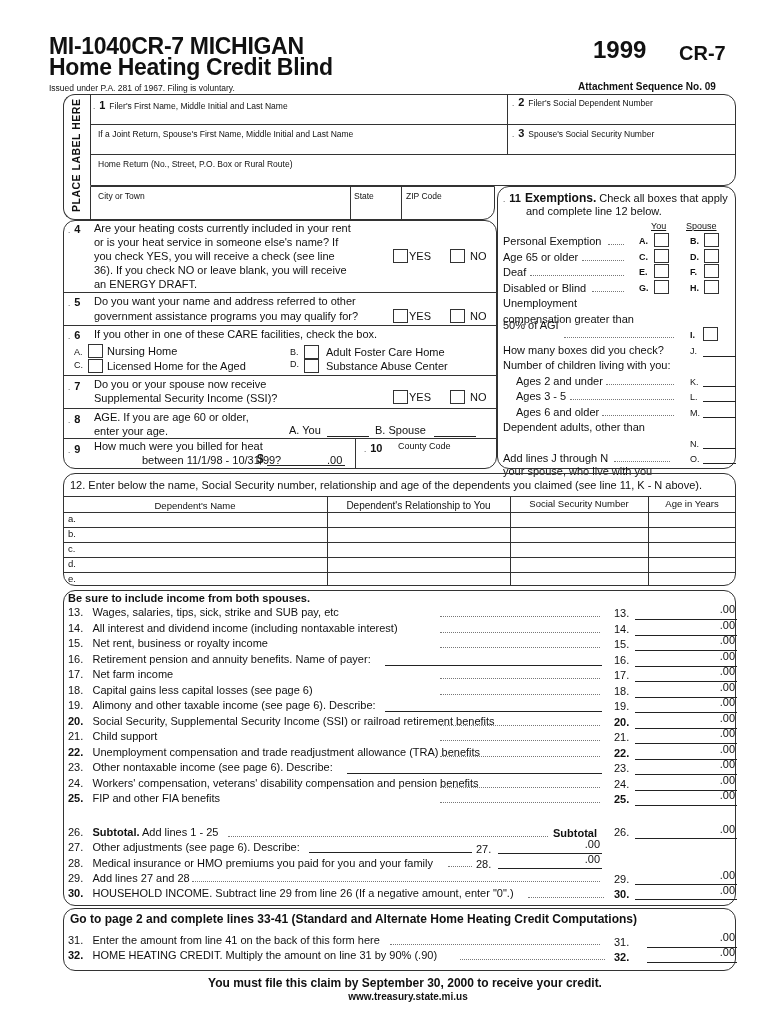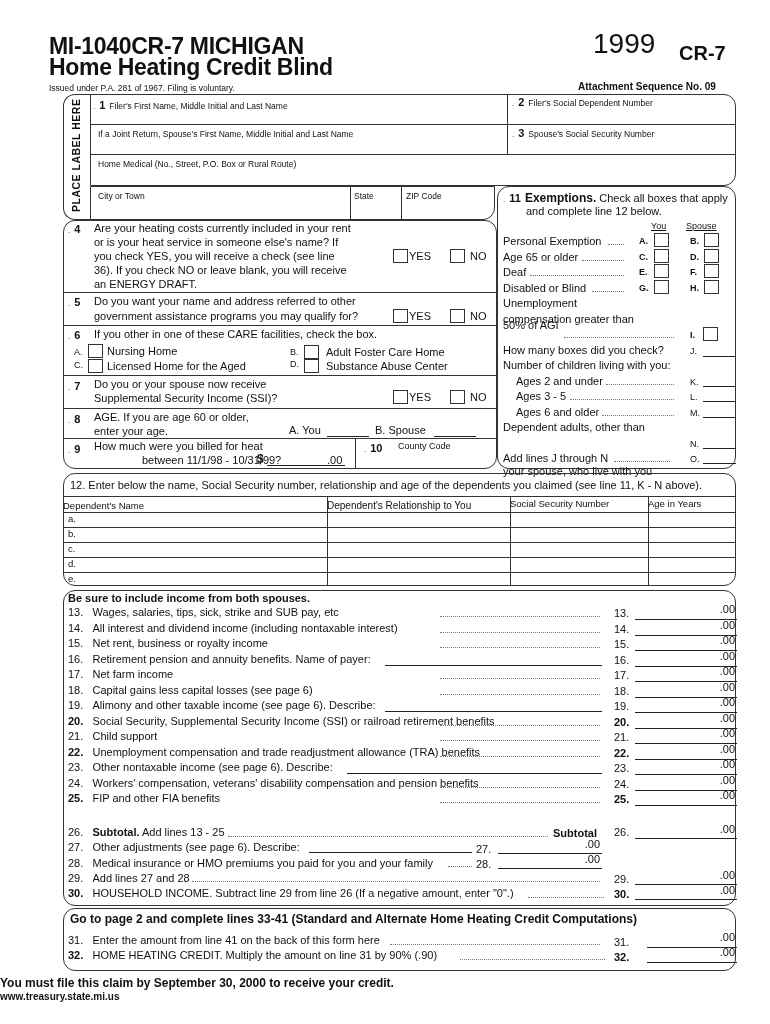--- a/index.html
+++ b/index.html
@@ -1,21 +1,21 @@
 <!DOCTYPE html>
 <html><head>
 <meta charset="utf-8">
 <style>
   * { box-sizing: border-box; margin: 0; padding: 0; }
   html, body { width: 770px; height: 1024px; background: #fff; overflow: hidden; }
   body { font-family: "Liberation Sans", sans-serif; color: #111; position: relative; font-size: 11px; }
   .title1, .title2 { position: absolute; left: 49px; font-weight: bold; font-size: 23px; letter-spacing: -0.3px; line-height: 24px; }
   .title1 { top: 34px; }
   .title2 { top: 55px; }
-  .year { position: absolute; left: 593px; top: 28px; font-weight: normal; font-size: 28px; }
+  .year { position: absolute; left: 593px; top: 36px; font-weight: bold; font-size: 24px; }
   .crcode { position: absolute; left: 679px; top: 42px; font-weight: bold; font-size: 20px; }
   .issued { position: absolute; left: 49px; top: 83px; font-size: 8.5px; }
   .attach { position: absolute; left: 578px; top: 81px; font-weight: bold; font-size: 10px; }
 
   .box { position: absolute; border: 1px solid #333; }
   .rtl { border-top-left-radius: 12px; }
   .rtr { border-top-right-radius: 12px; }
   .rbl { border-bottom-left-radius: 12px; }
   .rbr { border-bottom-right-radius: 12px; }
   .hl { position: absolute; height: 1px; background: #333; }
@@ -25,21 +25,21 @@
   .lnum { font-weight: bold; font-size: 11px; margin-right: 4px; }
   .dot { font-size: 8px; margin-right: 4px; }
   .txt { position: absolute; font-size: 11px; line-height: 14px; white-space: nowrap; }
   .cb { position: absolute; width: 15px; height: 14px; border: 1px solid #333; background: #fff; }
   .vert { position: absolute; left: 60px; top: 190px; transform: rotate(-90deg); transform-origin: left top; font-weight: bold; font-size: 10.5px; letter-spacing: 0.5px; white-space: nowrap; }
   .ul { position: absolute; height: 1px; background: #222; }
   .dots { position: absolute; border-bottom: 1px dotted #777; height: 1px; }
   .amt { position: absolute; font-size: 11px; text-align: right; }
   .bold { font-weight: bold; }
   .small { font-size: 9px; }
-  .center { text-align: left; }
+  .center { text-align: center; }
   .uline { text-decoration: underline; }
 </style>
 </head>
 <body>
 
 <div class="title1">MI-1040CR-7 MICHIGAN</div>
 <div class="title2">Home Heating Credit Blind</div>
 <div class="issued">Issued under P.A. 281 of 1967. Filing is voluntary.</div>
 <div class="year">1999</div>
 <div class="crcode">CR-7</div>
@@ -50,21 +50,21 @@
 <div class="box rtr rbr" style="left:90px;top:94px;width:646px;height:92px;"></div>
 <div class="hl" style="left:90px;top:124px;width:646px;"></div>
 <div class="hl" style="left:90px;top:154px;width:646px;"></div>
 <div class="vl" style="left:507px;top:94px;height:60px;"></div>
 <div class="box" style="left:90px;top:186px;width:405px;height:34px;border-top:1px solid #333;border-bottom-right-radius:12px;"></div>
 <div class="vl" style="left:350px;top:186px;height:34px;"></div>
 <div class="vl" style="left:401px;top:186px;height:34px;"></div>
 
 <div class="lbl" style="left:93px;top:99px;"><span class="dot">.</span><span class="lnum">1</span><span>Filer's First Name, Middle Initial and Last Name</span></div>
 <div class="lbl" style="left:98px;top:129px;">If a Joint Return, Spouse's First Name, Middle Initial and Last Name</div>
-<div class="lbl" style="left:98px;top:159px;">Home Medical (No., Street, P.O. Box or Rural Route)</div>
+<div class="lbl" style="left:98px;top:159px;">Home Return (No., Street, P.O. Box or Rural Route)</div>
 <div class="lbl" style="left:98px;top:191px;">City or Town</div>
 <div class="lbl" style="left:354px;top:191px;">State</div>
 <div class="lbl" style="left:406px;top:191px;">ZIP Code</div>
 <div class="lbl" style="left:512px;top:96px;"><span class="dot">.</span><span class="lnum">2</span><span>Filer's Social Dependent Number</span></div>
 <div class="lbl" style="left:512px;top:127px;"><span class="dot">.</span><span class="lnum">3</span><span>Spouse's Social Security Number</span></div>
 
 <div class="box rtl rtr rbl rbr" style="left:63px;top:220px;width:434px;height:249px;"></div>
 <div class="hl" style="left:63px;top:292px;width:434px;"></div>
 <div class="hl" style="left:63px;top:325px;width:434px;"></div>
 <div class="hl" style="left:63px;top:375px;width:434px;"></div>
@@ -287,21 +287,21 @@
     <div class="txt" style="left: 614px; top: 776.5px;">24.</div>
     <div class="ul" style="left: 635px; top: 789.5px; width: 102px;"></div>
     <div class="amt" style="left: 680px; top: 773.5px; width: 55px;">.00</div>
     <div class="txt" style="left: 68px; top: 791px;"><span class="bold">25.</span>&nbsp;&nbsp;&nbsp;<span>FIP and other FIA benefits</span></div>
     <div class="dots" style="left: 440px; top: 802px; width: 160px;"></div>
     <div class="txt bold" style="left: 614px; top: 792px;">25.</div>
     <div class="ul" style="left: 635px; top: 805px; width: 102px;"></div>
     <div class="amt" style="left: 680px; top: 789px; width: 55px;">.00</div>
   </div>
 
-<div class="txt" style="left:68px;top:825px;"><span>26.</span>&nbsp;&nbsp;&nbsp;<span class="bold">Subtotal.</span> <span>Add lines 13 - 25</span></div>
+<div class="txt" style="left:68px;top:825px;"><span>26.</span>&nbsp;&nbsp;&nbsp;<span class="bold">Subtotal.</span> <span>Add lines 1 - 25</span></div>
 <div class="dots" style="left:228px;top:836px;width:320px;"></div>
 <div class="txt bold" style="left:553px;top:826px;">Subtotal</div>
 <div class="txt" style="left:614px;top:825px;">26.</div>
 <div class="ul" style="left:635px;top:838px;width:102px;"></div>
 <div class="amt" style="left:680px;top:823px;width:55px;">.00</div>
 
 <div class="txt" style="left:68px;top:840px;"><span>27.</span>&nbsp;&nbsp;&nbsp;<span>Other adjustments (see page 6). Describe:</span></div>
 <div class="ul" style="left:309px;top:852px;width:163px;"></div>
 <div class="txt" style="left:476px;top:842px;">27.</div>
 <div class="ul" style="left:498px;top:853px;width:104px;"></div>

